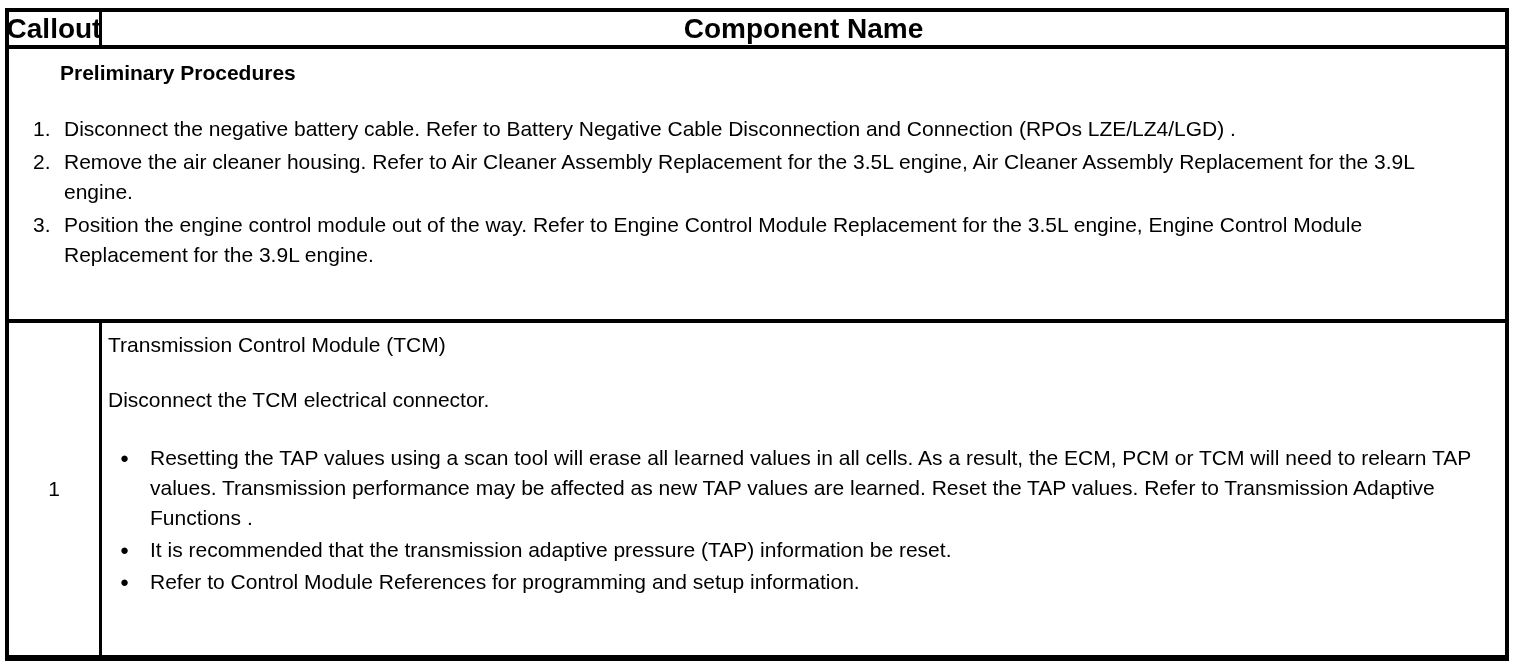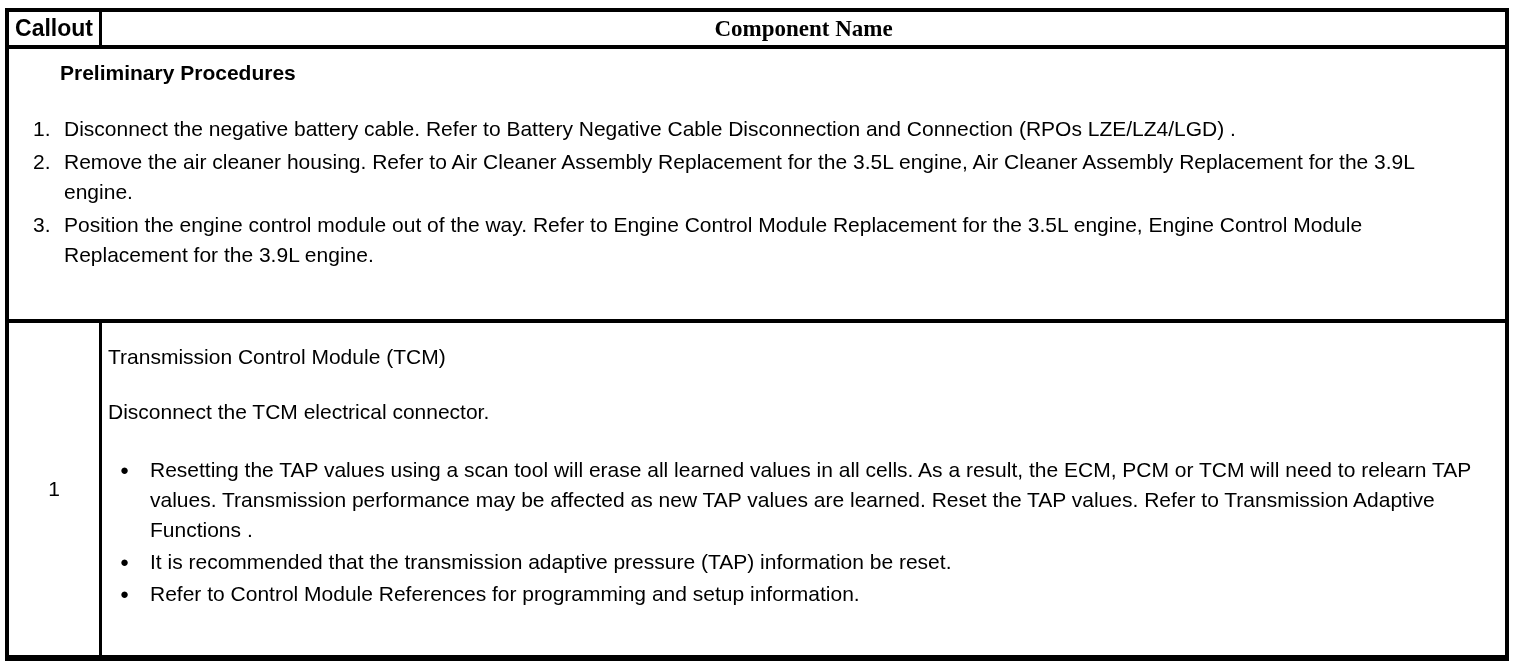--- a/index.html
+++ b/index.html
@@ -30,29 +30,29 @@
     flex: none;
     height: 37px;
     display: flex;
     border-bottom: 4px solid #000;
   }
   .th {
     display: flex;
     align-items: center;
     justify-content: center;
     font-weight: bold;
-    font-size: 23px;
+    font-size: 28px;
     line-height: 23px;
   }
   .th-callout {
     flex: none;
     width: 93px;
     border-right: 3px solid #000;
   }
-  .th-name { flex: 1; font-family: Liberation Serif, serif; }
+  .th-name { flex: 1; }
   
   .prelim-row {
     flex: none;
     height: 274px;
     border-bottom: 4px solid #000;
     padding: 9px 28px 0 0;
     font-size: 21px;
     line-height: 30px;
     overflow: hidden;
   }
@@ -91,21 +91,21 @@
     justify-content: center;
     font-size: 21px;
   }
   .component-cell {
     flex: 1;
     padding: 7px 8px 0 6px;
     font-size: 21px;
     line-height: 30px;
     overflow: hidden;
   }
-  .component-cell p { margin: 12px 0 25px 0; }
+  .component-cell p { margin: 0 0 25px 0; }
   .component-cell p.bold { font-weight: bold; }
   ul.tip-list {
     margin: 28px 0 0 0;
     padding: 0 0 0 42px;
     list-style: none;
   }
   ul.tip-list > li {
     position: relative;
     margin-bottom: 2px;
   }

